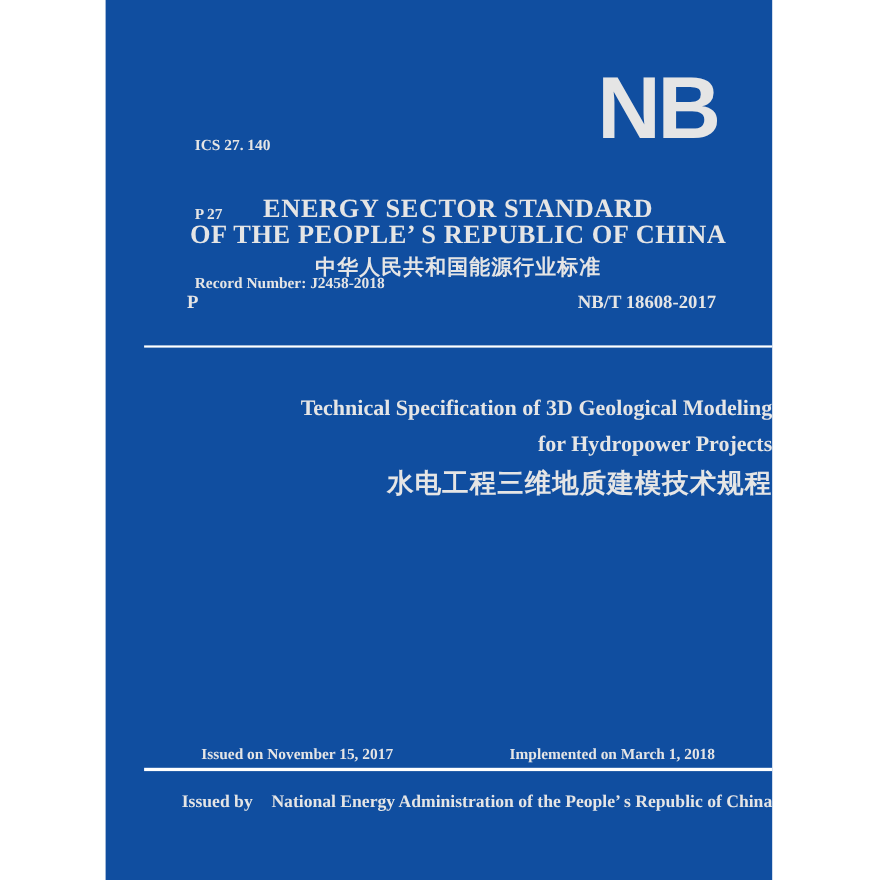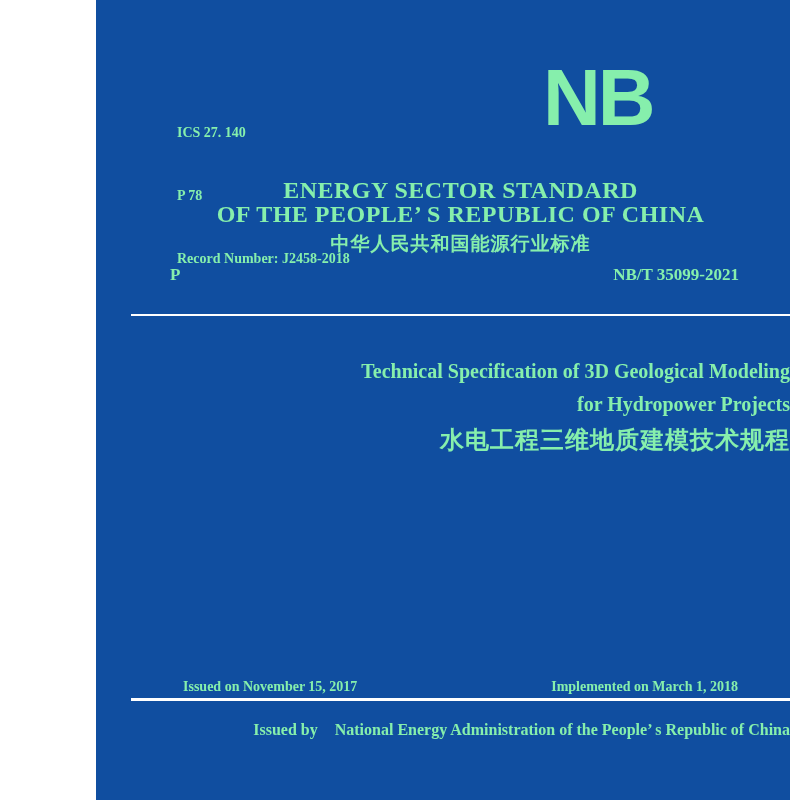--- a/index.html
+++ b/index.html
@@ -6,22 +6,22 @@
   body {
     width: 800px; height: 800px;
     background: #ffffff;
     font-family: "Liberation Serif", serif;
     position: relative;
     overflow: hidden;
   }
   .cover {
     position: absolute;
     left: 96px; top: 0;
-    width: 694px; height: 800px;
-    color: #86efac;
+    width: 606px; height: 800px;
+    color: #e5e5e5;
   }
   .meta-block {
     position: absolute;
     left: 81px; top: 80px;
     font-size: 14px; font-weight: bold;
     line-height: 21px;
     white-space: pre;
   }
   .nb-logo {
     position: absolute;
@@ -88,35 +88,35 @@
   }
   .issued-by .gap { display: inline-block; width: 17px; }
 </style>
 </head>
 <body>
 
 <div class="cover" style="background: rgb(16, 78, 160);">
 
   <div class="meta-block">
     <div>ICS 27. 140</div>
-    <div>P 78</div>
+    <div>P 27</div>
     <div>Record Number: J2458-2018</div>
   </div>
 
   <div class="nb-logo">NB</div>
 
   <div class="std-header">
     <div class="hdr-en">ENERGY SECTOR STANDARD</div>
     <div class="hdr-en">OF THE PEOPLE’ S REPUBLIC OF CHINA</div>
     <div class="hdr-zh">中华人民共和国能源行业标准</div>
   </div>
 
   <div class="ref-row">
     <span>P</span>
-    <span>NB/T 35099-2021</span>
+    <span>NB/T 18608-2017</span>
   </div>
 
   <div class="rule rule-top"></div>
 
   <div class="title-block">
     <div class="title-en">Technical Specification of 3D Geological Modeling</div>
     <div class="title-en">for Hydropower Projects</div>
     <div class="title-zh">水电工程三维地质建模技术规程</div>
   </div>
 

